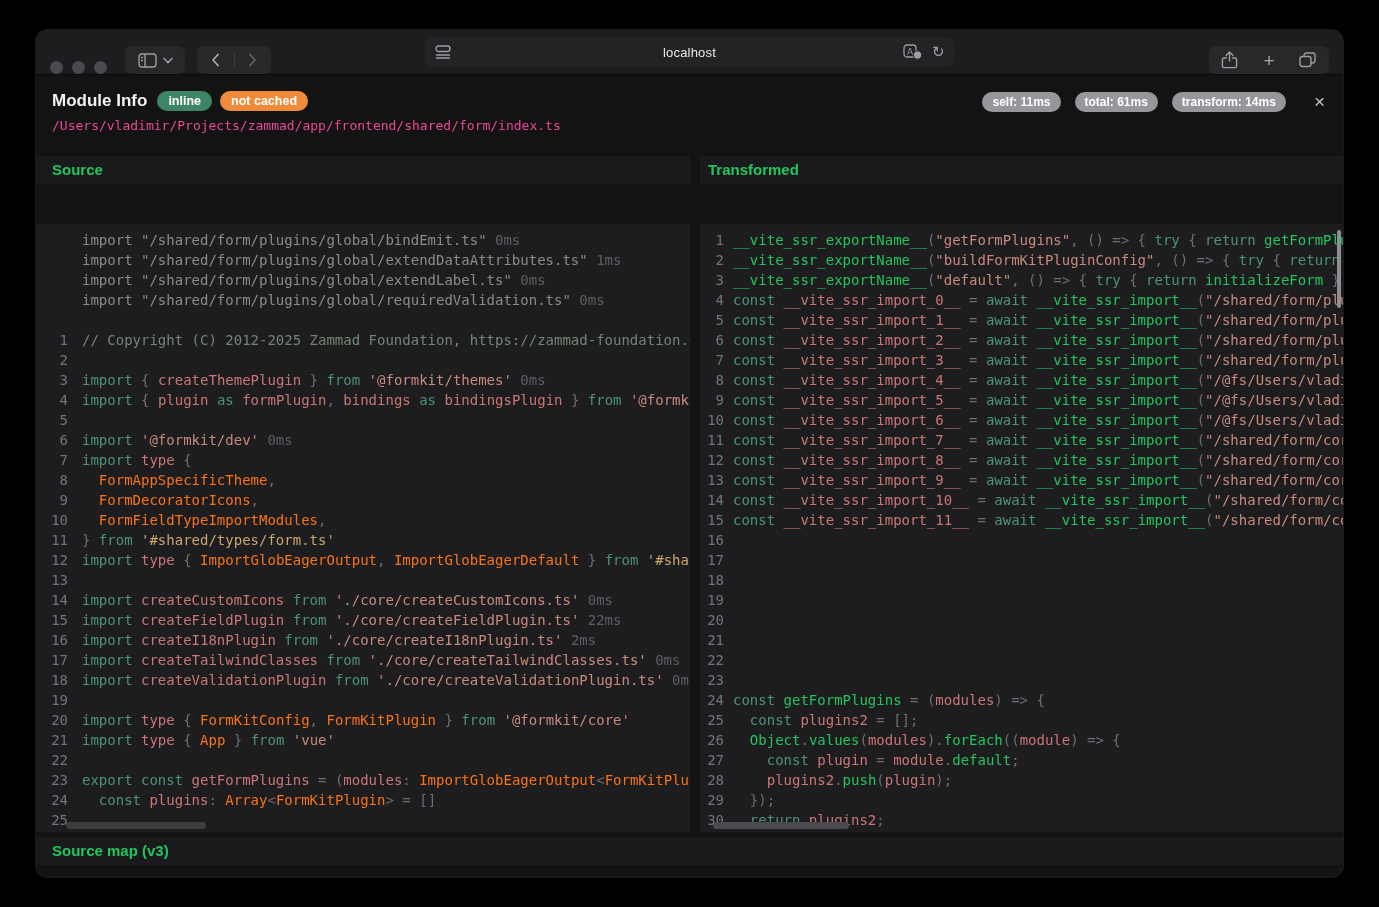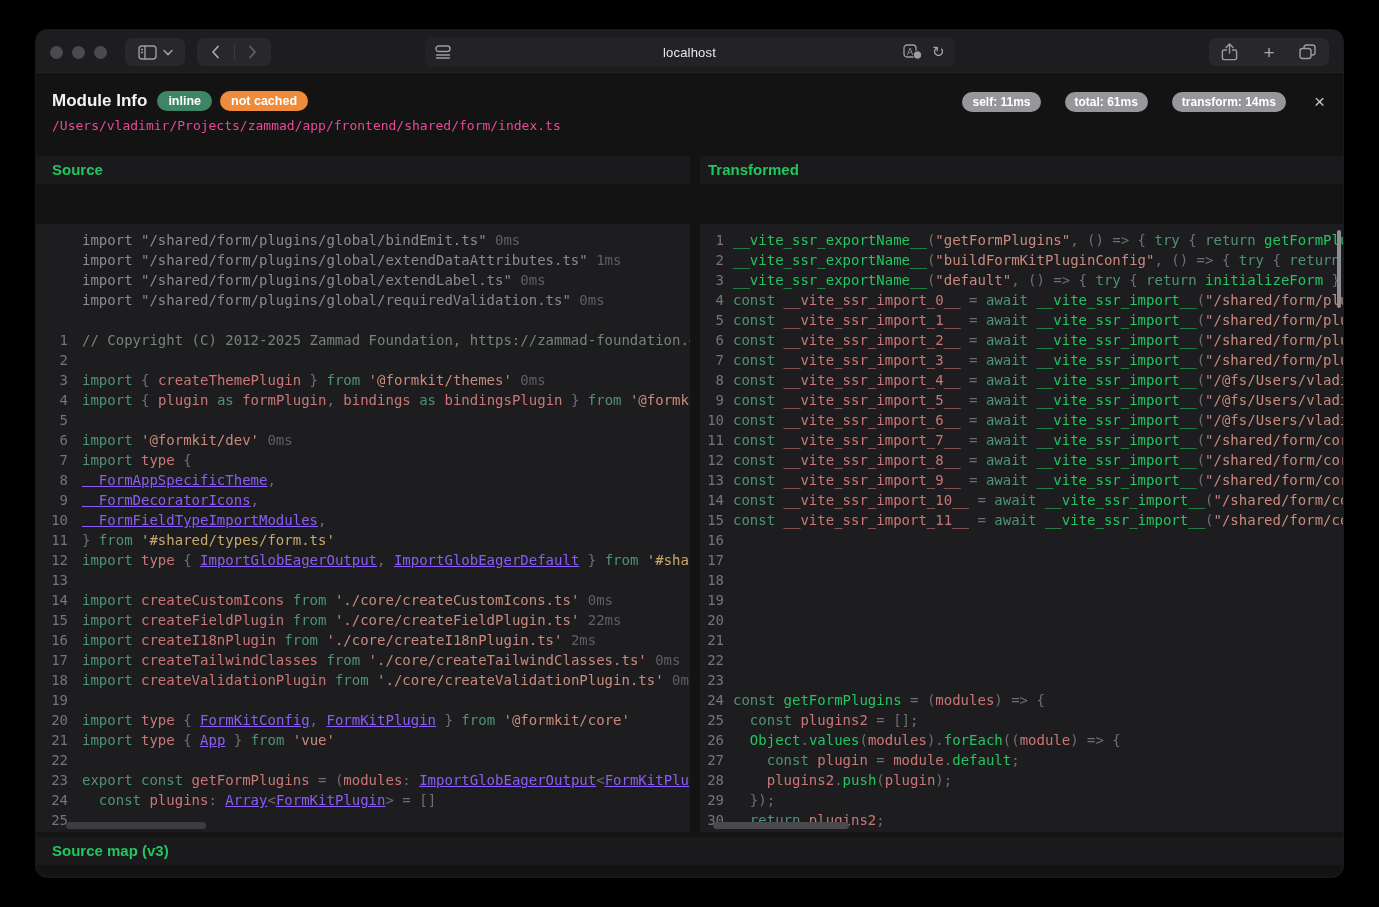--- a/index.html
+++ b/index.html
@@ -2,21 +2,21 @@
 <html><head>
 <meta charset="utf-8">
 <style>
   html,body{margin:0;padding:0;}
   body{width:1379px;height:907px;background:#000;position:relative;overflow:hidden;
        font-family:"Liberation Sans","DejaVu Sans",sans-serif;}
   .window{position:absolute;left:36px;top:30px;width:1307px;height:847px;border-radius:11px;
           background:#131314;overflow:hidden;box-shadow:0 30px 80px rgba(0,0,0,.85);
           outline:1px solid rgba(255,255,255,.10);}
   
-  .toolbar{height:44px;background:#1d1d1f;display:flex;align-items:center;padding:0 14px;
+  .toolbar{height:44px;background:#1d1d1f;display:flex;align-items:flex-end;padding:0 14px;
            position:relative;border-bottom:1px solid #0a0a0b;}
   .traffic{display:flex;gap:9px;margin-right:18px;}
   .tl{width:13px;height:13px;border-radius:50%;background:#4b4b4f;display:inline-block;cursor:pointer;}
   .group{background:#28282a;border:none;border-radius:7px;height:28px;display:flex;align-items:center;justify-content:center;}
   .tb-sidebar{width:60px;gap:6px;margin-right:12px;cursor:pointer;}
   .nav{width:74px;}
   .nav-btn{background:none;border:none;flex:1;height:100%;display:flex;align-items:center;justify-content:center;cursor:pointer;padding:0;}
   .nav-div{width:1px;height:16px;background:#3b3b3e;}
   .addressbar{position:absolute;left:50%;top:7px;transform:translateX(-50%);width:530px;height:30px;
               background:#232325;border-radius:8px;display:flex;align-items:center;padding:0 10px;box-sizing:border-box;cursor:text;}
@@ -26,42 +26,42 @@
   .right-group{margin-left:auto;width:120px;justify-content:space-around;}
   .icon-btn{background:none;border:none;padding:0;display:flex;align-items:center;cursor:pointer;}
   .plus{color:#a6a6aa;font-size:19px;font-weight:400;line-height:1;cursor:pointer;}
   
   .content{height:803px;background:#131314;}
   .mi-header{padding:16px 16px 0 16px;height:65px;box-sizing:border-box;}
   .mi-row{display:flex;align-items:center;gap:10px;}
   .mi-title{color:#f2f2f4;font-size:17px;font-weight:700;}
   .badge{color:#fff;font-size:12.5px;font-weight:700;padding:3px 11px;border-radius:11px;}
   .spacer{flex:1;}
-  .timing{color:#fff;font-size:12px;font-weight:700;padding:3px 10px;border-radius:10px;background:#97979b;margin-left:24px;}
+  .timing{color:#fff;font-size:12px;font-weight:700;padding:3px 10px;border-radius:10px;background:#97979b;margin-left:14px;}
   .close-x{background:none;border:none;color:#c3c3c7;font-size:19px;line-height:1;margin-left:16px;cursor:pointer;padding:0 2px;}
   .mi-path{margin-top:7px;font-family:"DejaVu Sans Mono",monospace;font-size:13px;color:#ec4899;}
   .panels{display:flex;gap:10px;margin-top:16px;}
   .panel-title{height:28px;line-height:28px;font-size:15px;font-weight:700;color:#22c55e;background:#1a1a1c;margin-bottom:2px;}
   .src .panel-title,.map .panel-title{padding-left:16px;}
   .trf .panel-title{padding-left:8px;}
   .panel.src{width:654px;flex:0 0 654px;}
   .panel.trf{flex:1;min-width:0;}
   .code{background:#1d1d1f;height:608px;box-sizing:border-box;padding:6px 0 0 4px;overflow:hidden;position:relative;
         font-family:"DejaVu Sans Mono",monospace;font-size:14px;line-height:20px;margin-top:40px;}
   .map .code{height:39px;}
   .code-line{display:flex;white-space:pre;overflow:hidden;height:20px;}
   .ln{flex:none;text-align:right;color:#74747a;}
   .src .ln{width:28px;padding-right:14px;}
   .trf .ln{width:20px;padding-right:9px;}
   .map .ln{width:24px;padding-right:10px;}
   .lc{flex:0 0 auto;}
   
   .tk-kw{color:#4d9375;}          
   .tk-id{color:#cb7676;}          
-  .tk-ty{color:#8b5cf6;text-decoration:underline;}          
+  .tk-ty{color:#f97316;}          
   .tk-fn{color:#22c55e;}          
   .tk-str{color:#c98a7d;}         
   .tk-strY{color:#c9a86c;}        
   .tk-pu{color:#6f6f73;}          
   .tk-tm{color:#5f5f63;}          
   .tk-cm{color:#758575;}          
   .tk-dim{color:#8b8b8e;}         
   .tk-map{color:#87878a;}         
   
   .hthumb{position:absolute;bottom:3px;height:7px;border-radius:4px;cursor:pointer;}

